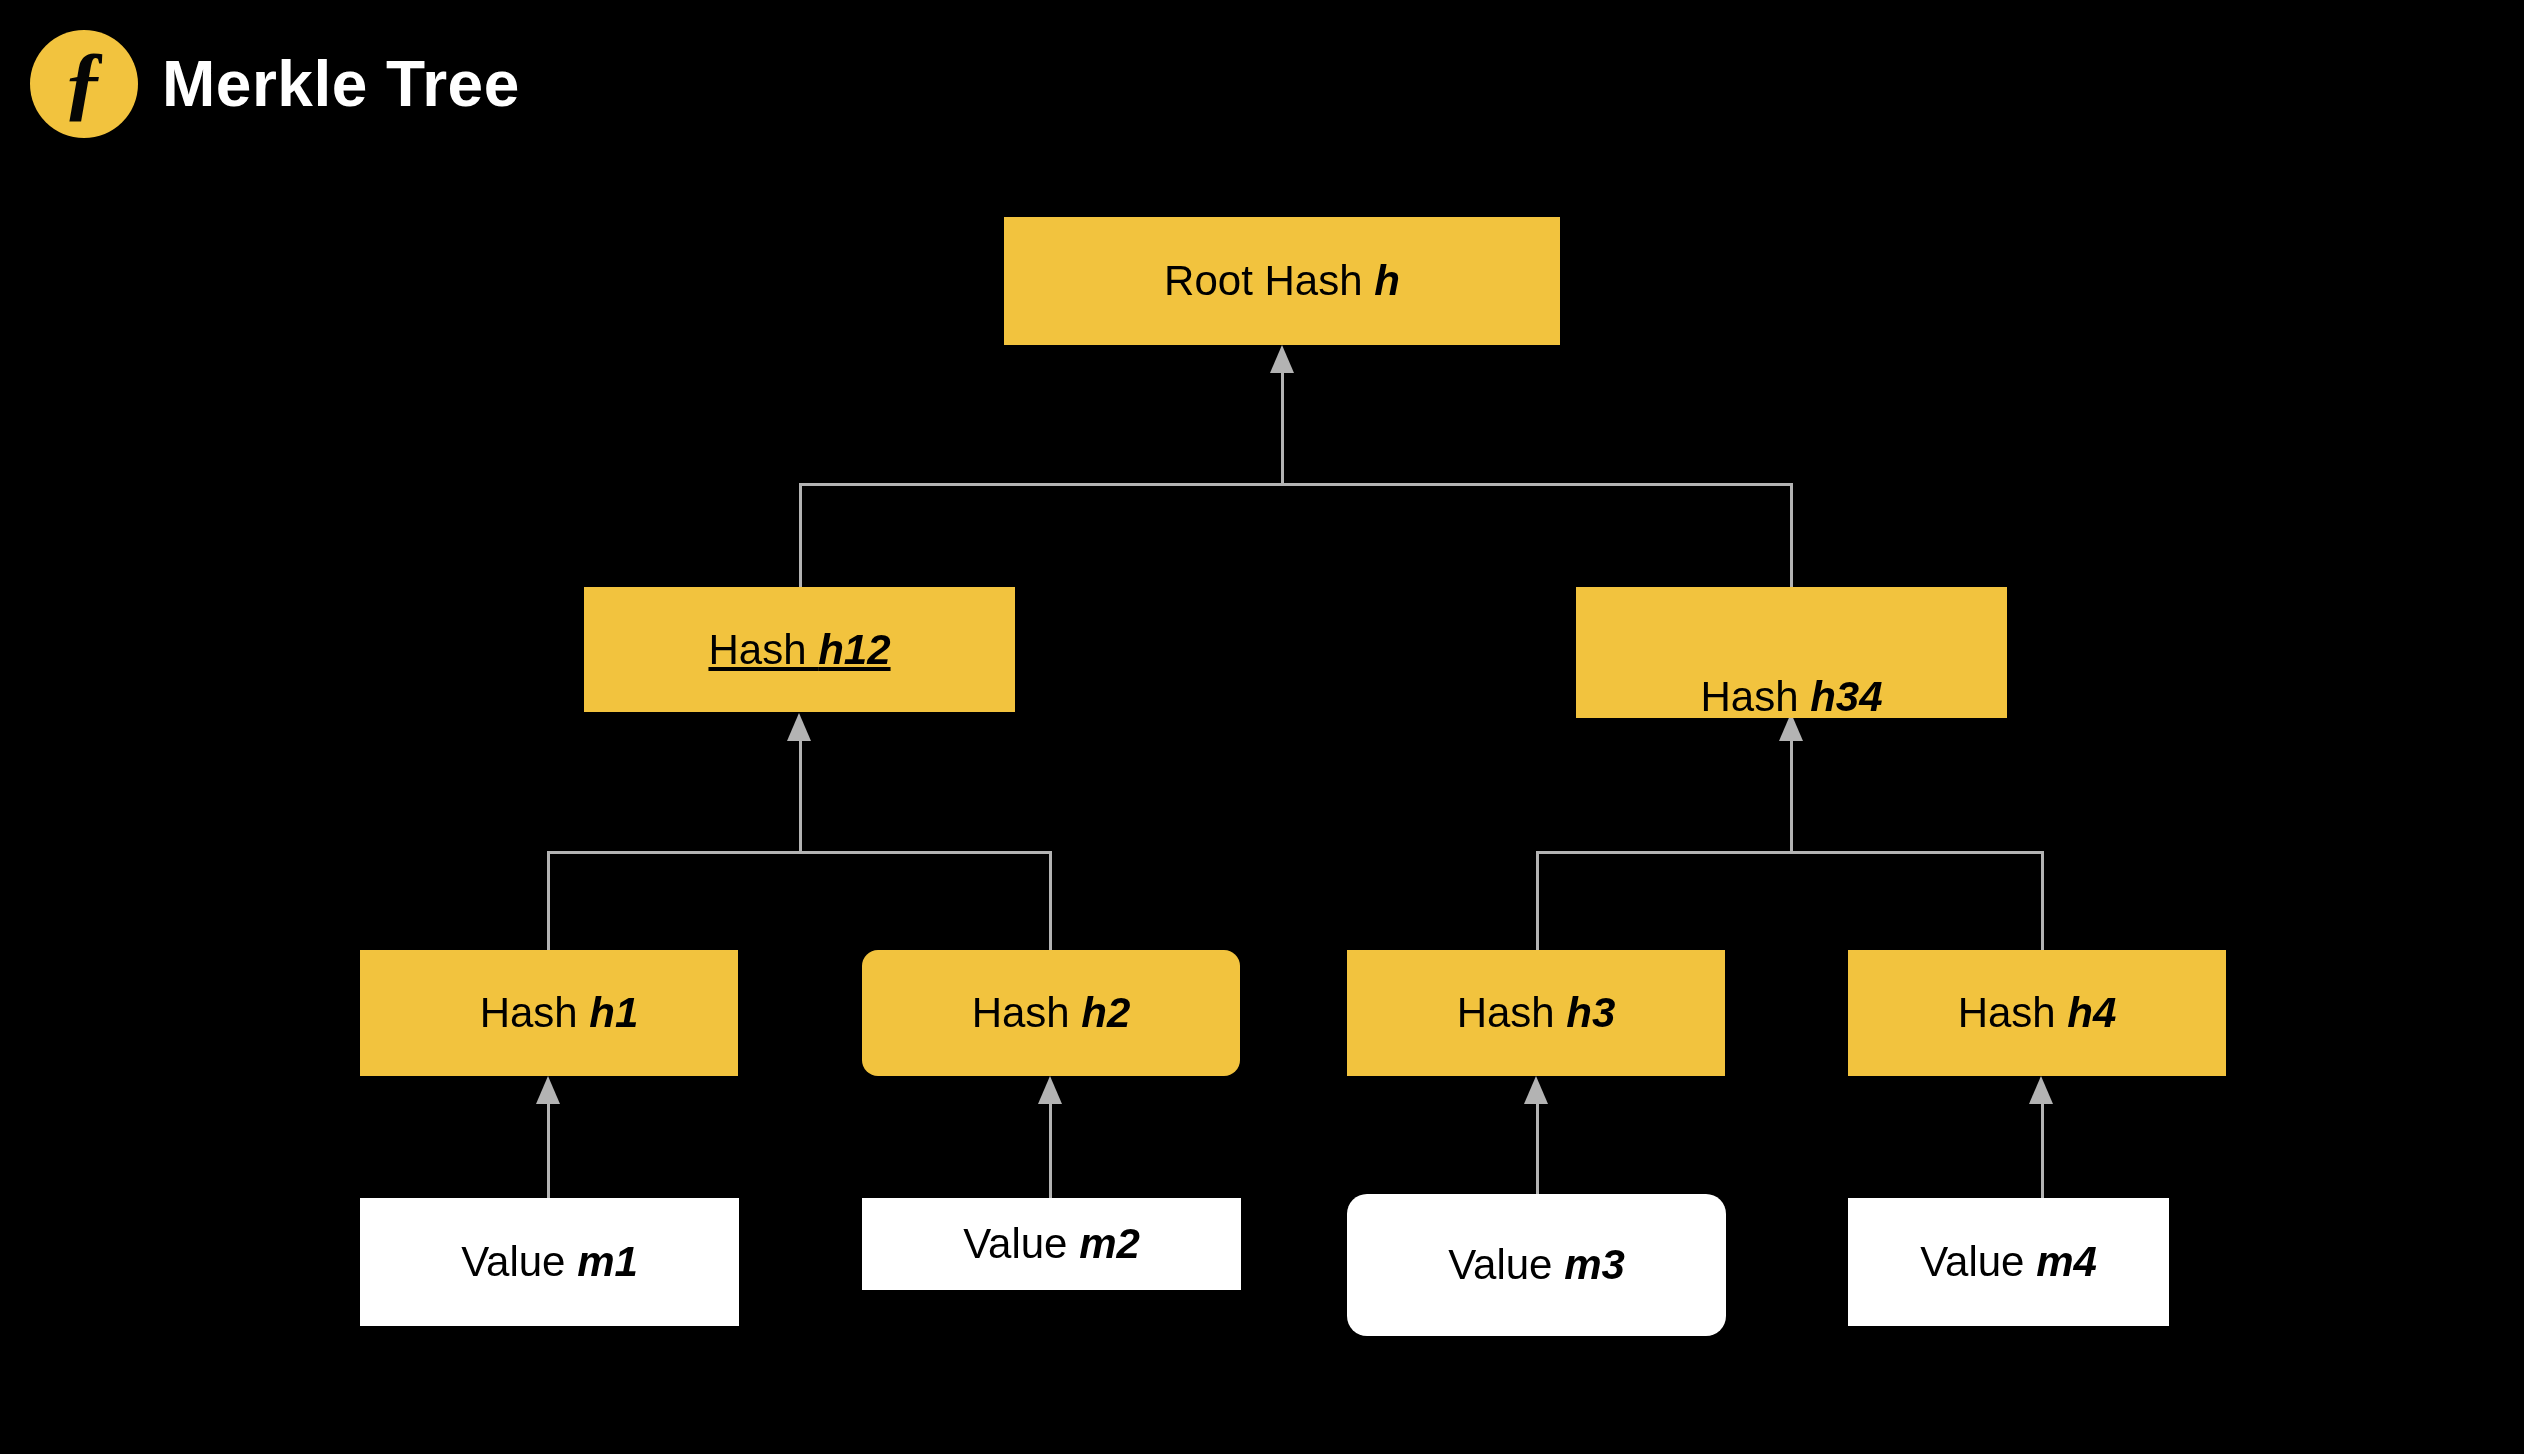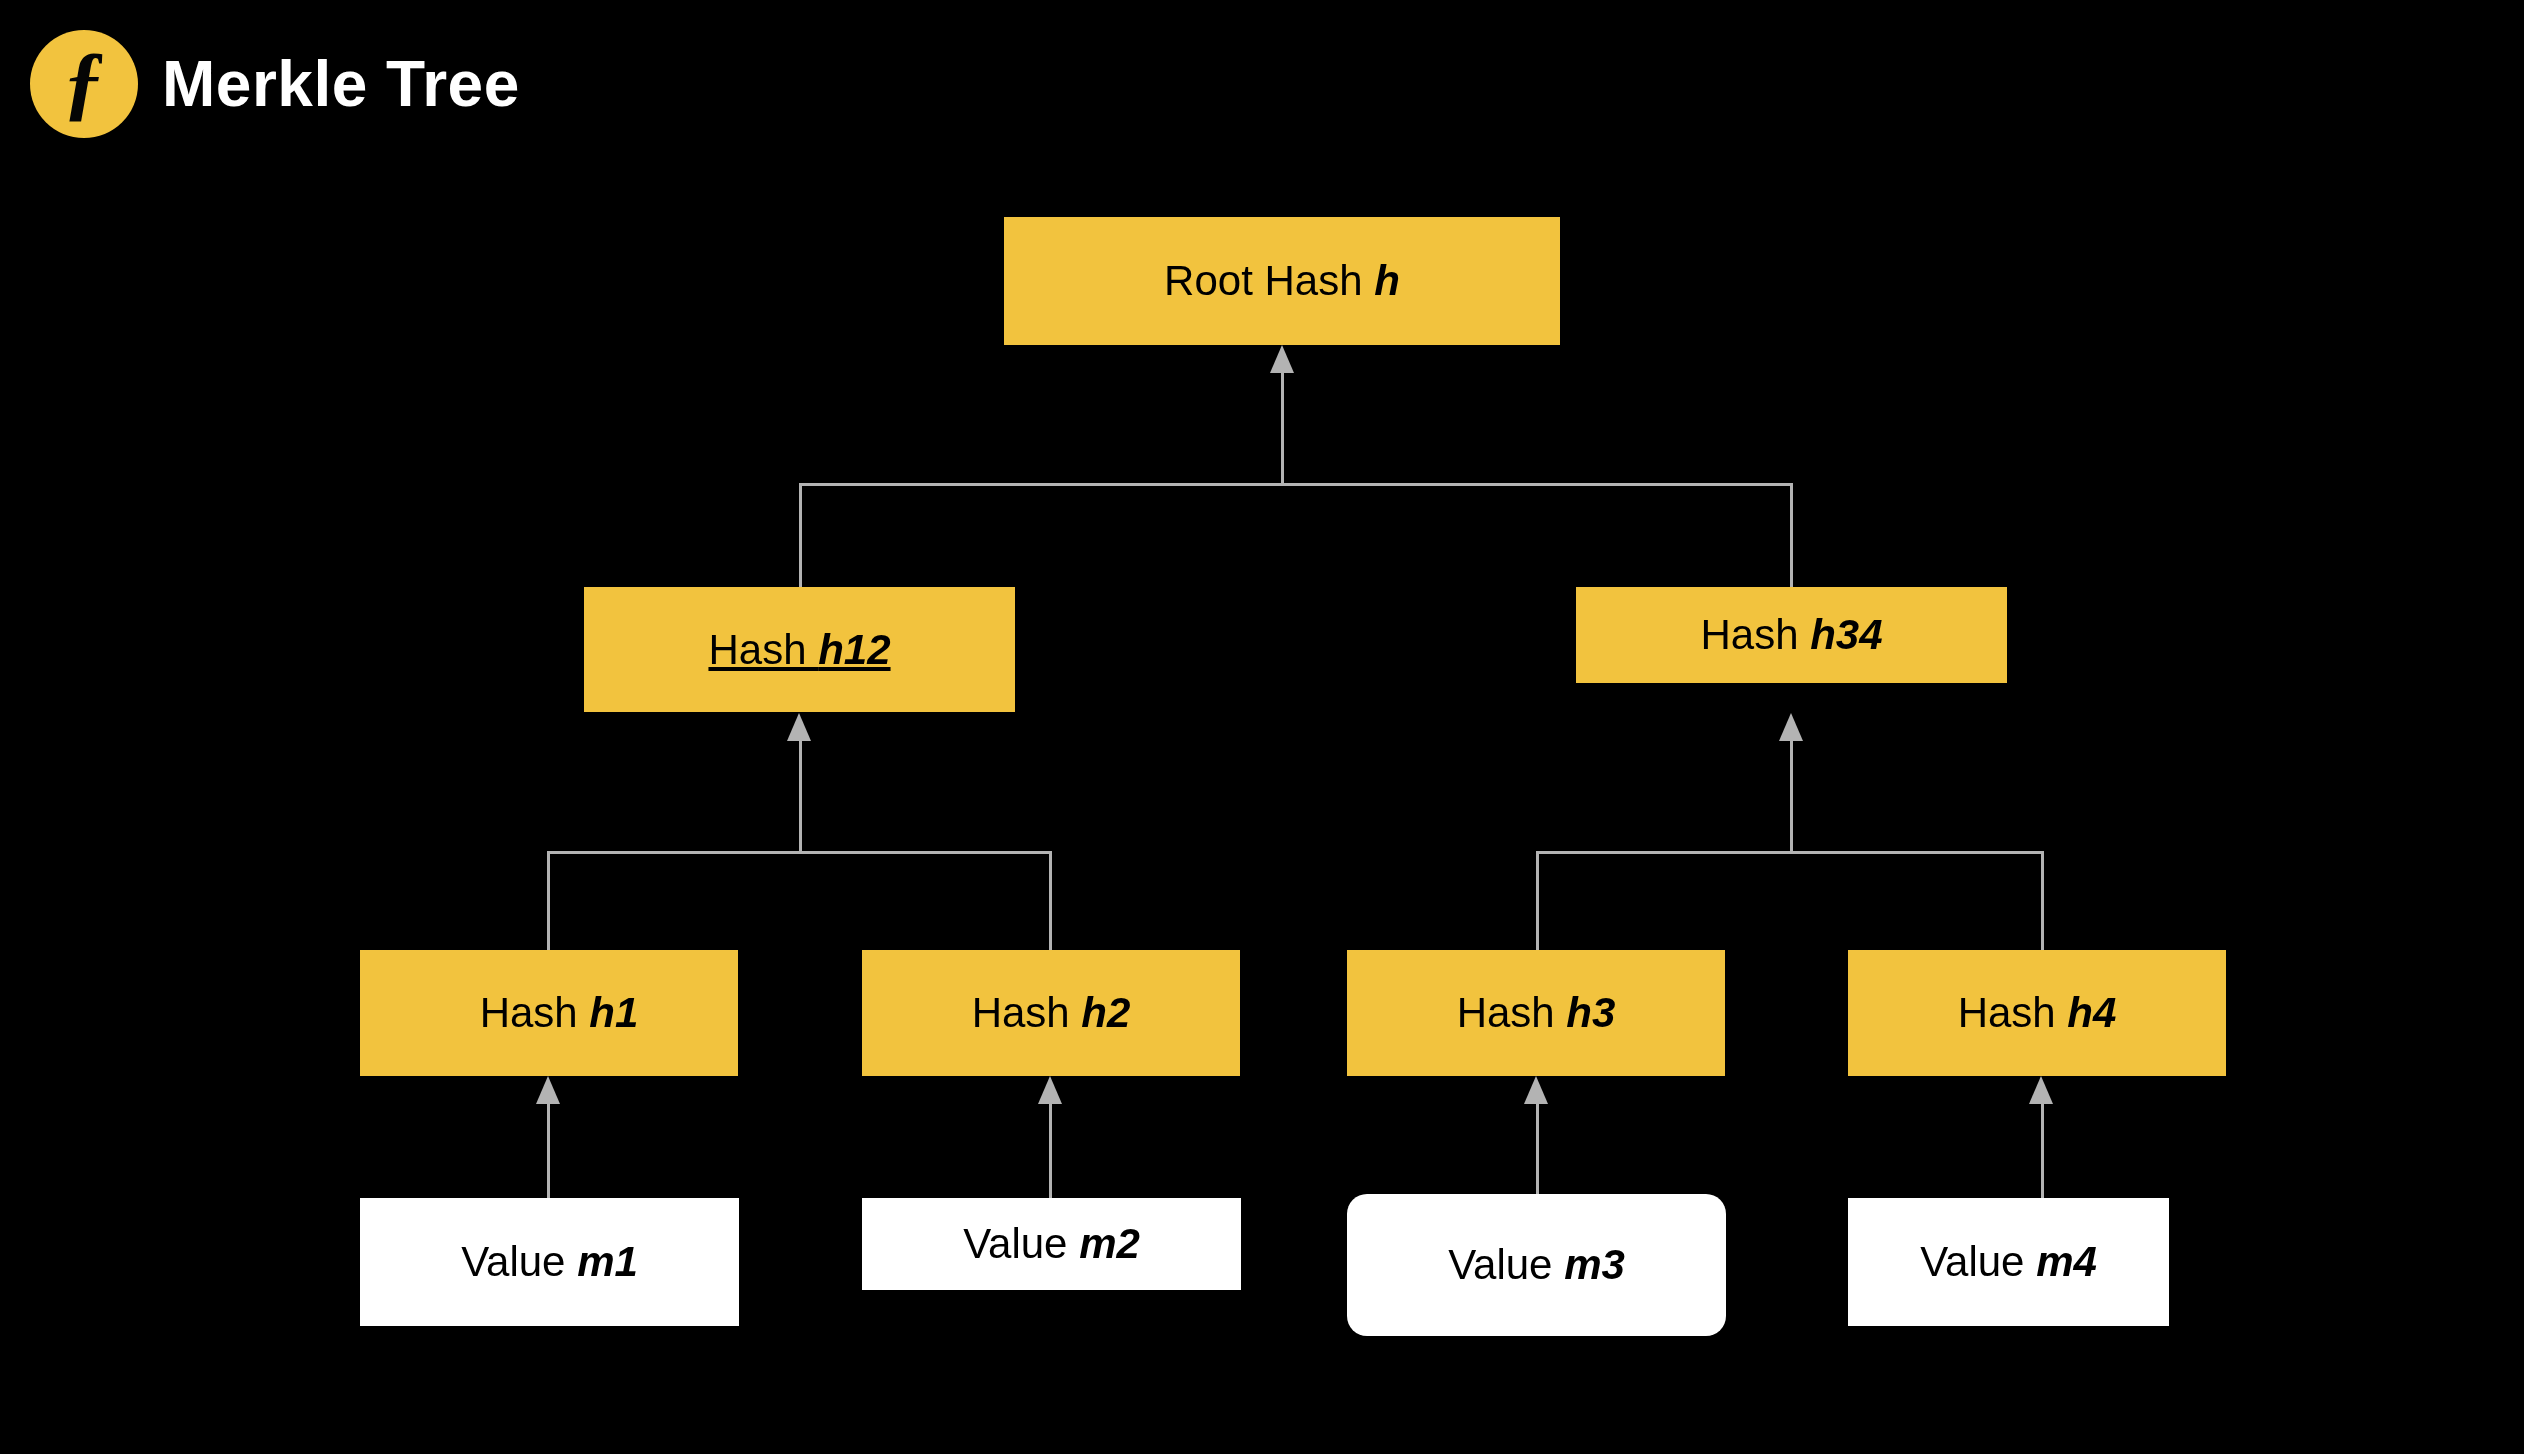--- a/index.html
+++ b/index.html
@@ -154,29 +154,29 @@
     <div class="arrowhead" style="left:2029px; top:1076px;"></div>
 
     <div class="node gold" style="left:1004px; top:217px; width:556px; height:128px;">
       <span class="node-text"><span>Root Hash </span><span class="sym">h</span></span>
     </div>
 
     <div class="node gold" style="left:584px; top:587px; width:431px; height:125px;text-decoration:underline;">
       <span class="node-text"><span>Hash </span><span class="sym">h12</span></span>
     </div>
 
-    <div class="node gold" style="left:1576px; top:587px; width:431px; height:96px;">
+    <div class="node gold" style="left:1576px; top:587px; width:431px; height:131px;align-items:flex-end;">
       <span class="node-text"><span>Hash </span><span class="sym">h34</span></span>
     </div>
 
     <div class="node gold" style="left:360px; top:950px; width:378px; height:126px;padding-left:20px;">
       <span class="node-text"><span>Hash </span><span class="sym">h1</span></span>
     </div>
 
-    <div class="node gold" style="left:862px; top:950px; width:378px; height:126px;">
+    <div class="node gold" style="left:862px; top:950px; width:378px; height:126px;border-radius:16px;">
       <span class="node-text"><span>Hash </span><span class="sym">h2</span></span>
     </div>
 
     <div class="node gold" style="left:1347px; top:950px; width:378px; height:126px;">
       <span class="node-text"><span>Hash </span><span class="sym">h3</span></span>
     </div>
 
     <div class="node gold" style="left:1848px; top:950px; width:378px; height:126px;">
       <span class="node-text"><span>Hash </span><span class="sym">h4</span></span>
     </div>

